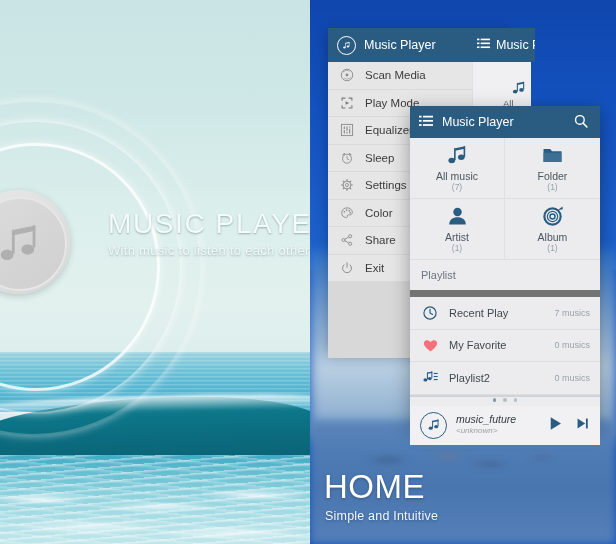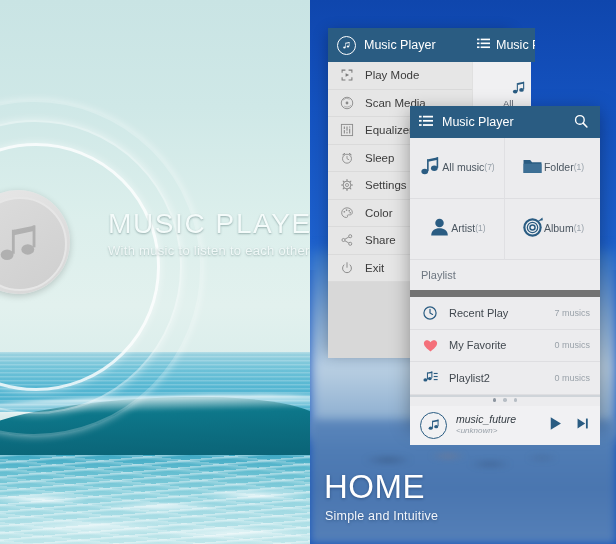--- a/index.html
+++ b/index.html
@@ -170,21 +170,21 @@
   .fw-header{
     height:32px;background:#2a5c82;display:flex;align-items:center;
     padding:0 9px;color:#fff;font-size:12.5px;
   }
   .fw-header .hamb{margin-right:9px;flex:0 0 auto;}
   .fw-title{flex:1 1 auto;}
   .search-btn{width:18px;height:18px;flex:0 0 auto;cursor:pointer;}
 
   .grid{display:grid;grid-template-columns:1fr 1fr;background:#ececee;}
   .cell{
-    height:60px;display:flex;flex-direction:row;align-items:center;justify-content:center;
+    height:60px;display:flex;flex-direction:column;align-items:center;justify-content:center;
     border-right:1px solid #e0e0e3;border-bottom:1px solid #dedee1;cursor:pointer;
   }
   .cell:nth-child(2n){border-right:none;}
   .cell .gi{height:24px;display:flex;align-items:flex-end;margin-bottom:4px;}
   .cell .gl{font-size:10.5px;color:#4b5660;line-height:1.1;}
   .cell .gc{font-size:8.5px;color:#97a0a9;line-height:1.3;}
 
   .pl-head{
     height:30px;display:flex;align-items:center;padding-left:11px;
     font-size:11px;color:#6d7680;background:#ececee;border-bottom:7px solid #737373;
@@ -274,37 +274,37 @@
           </svg>
         </span>
         <span>Music Player</span>
       </div>
 
       <div class="bw-menu">
 
         <div class="bw-item">
           <span class="ic">
             <svg width="14" height="14" viewBox="0 0 20 20">
-              <path d="M3 6 V3 H7 M13 3 H17 V6 M17 14 V17 H13 M7 17 H3 V14" fill="none" stroke="#7a7a7a" stroke-width="1.5" stroke-linecap="square"></path>
-              <path d="M8 7.5 L13 10 L8 12.5 Z" fill="#7a7a7a"></path>
-            </svg>
-          </span>
-          <span>Play Mode</span>
-        </div>
-
-        <div class="bw-item">
-          <span class="ic">
-            <svg width="14" height="14" viewBox="0 0 20 20">
               <circle cx="10" cy="10" r="8.2" fill="none" stroke="#8a8a8a" stroke-width="1.3"></circle>
               <circle cx="10" cy="10" r="2" fill="#8a8a8a"></circle>
               <path d="M4 6 A8 8 0 0 1 14 4.5" fill="none" stroke="#a5a5a5" stroke-width="1.2"></path>
               <path d="M6 14.5 A7 7 0 0 0 15.5 13" fill="none" stroke="#a5a5a5" stroke-width="1.2"></path>
             </svg>
           </span>
           <span>Scan Media</span>
+        </div>
+
+        <div class="bw-item">
+          <span class="ic">
+            <svg width="14" height="14" viewBox="0 0 20 20">
+              <path d="M3 6 V3 H7 M13 3 H17 V6 M17 14 V17 H13 M7 17 H3 V14" fill="none" stroke="#7a7a7a" stroke-width="1.5" stroke-linecap="square"></path>
+              <path d="M8 7.5 L13 10 L8 12.5 Z" fill="#7a7a7a"></path>
+            </svg>
+          </span>
+          <span>Play Mode</span>
         </div>
 
         <div class="bw-item">
           <span class="ic">
             <svg width="14" height="14" viewBox="0 0 20 20">
               <rect x="2" y="2" width="16" height="16" fill="none" stroke="#8a8a8a" stroke-width="1.3"></rect>
               <rect x="5.4" y="5" width="1.6" height="10" fill="#8a8a8a"></rect>
               <rect x="9.2" y="5" width="1.6" height="10" fill="#8a8a8a"></rect>
               <rect x="13" y="5" width="1.6" height="10" fill="#8a8a8a"></rect>
               <rect x="4.6" y="8.6" width="3.2" height="1.5" fill="#e6e6e6"></rect>

